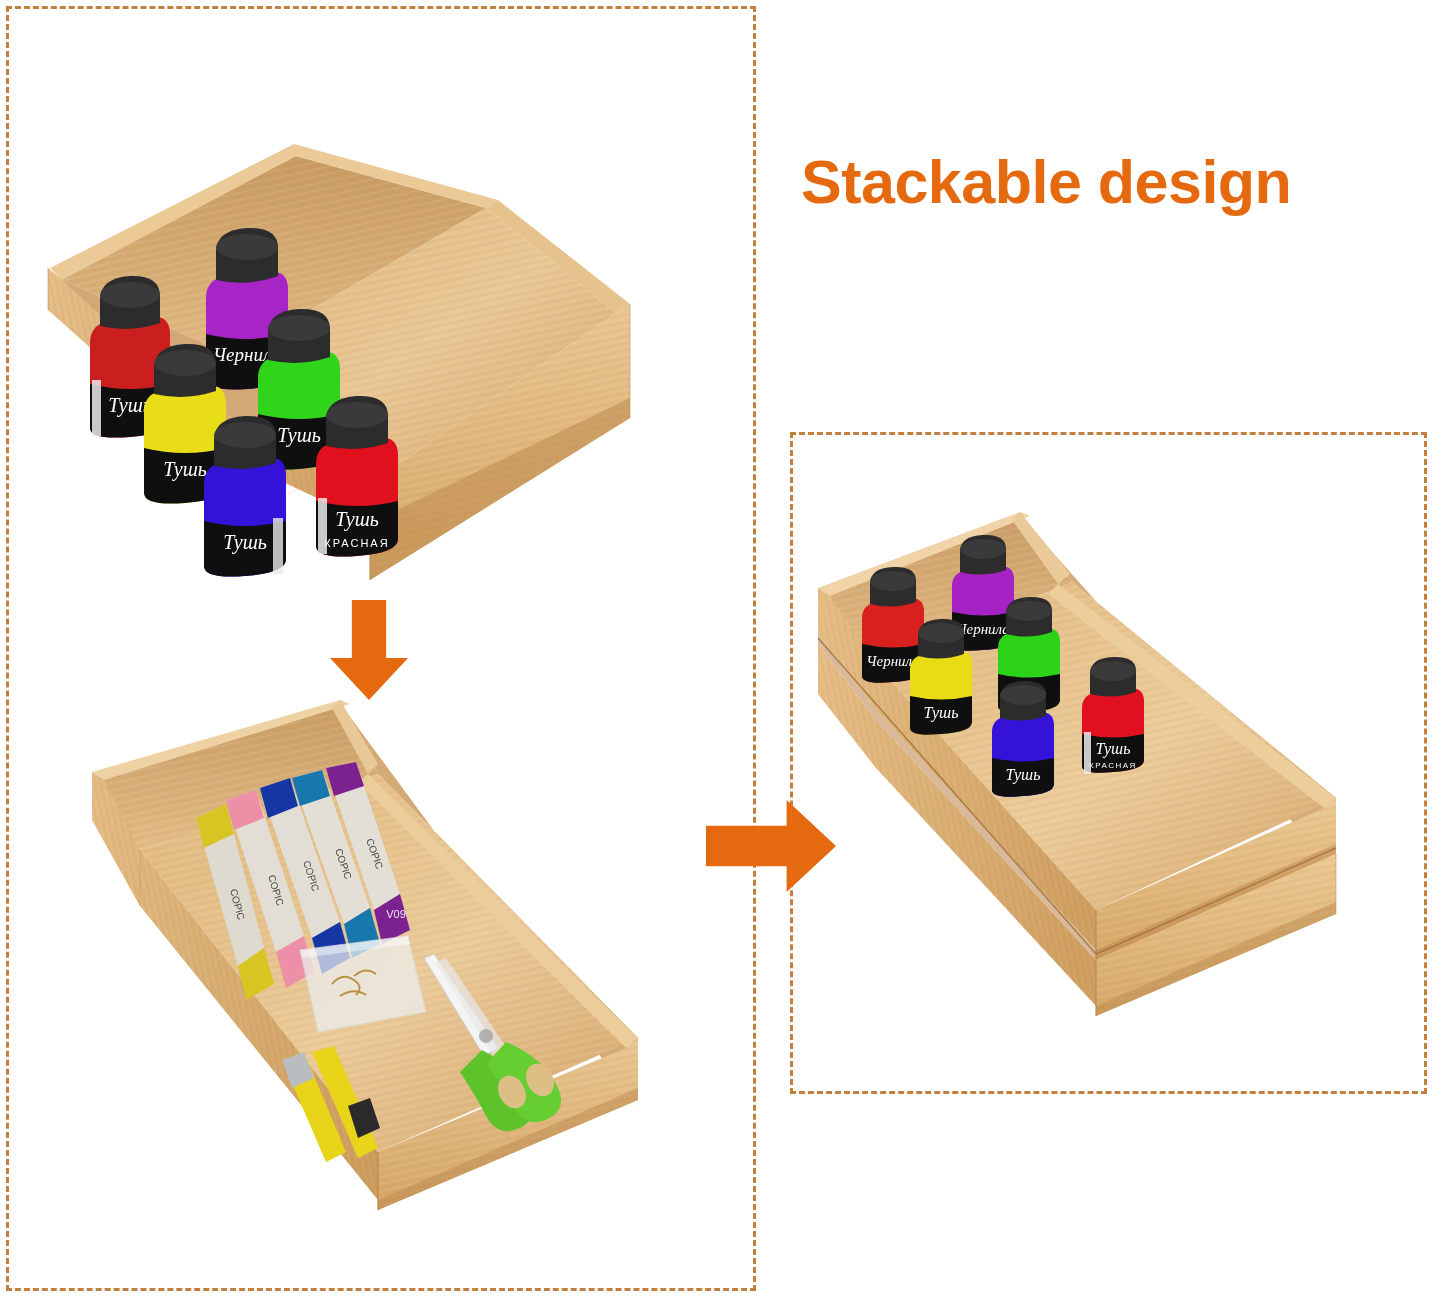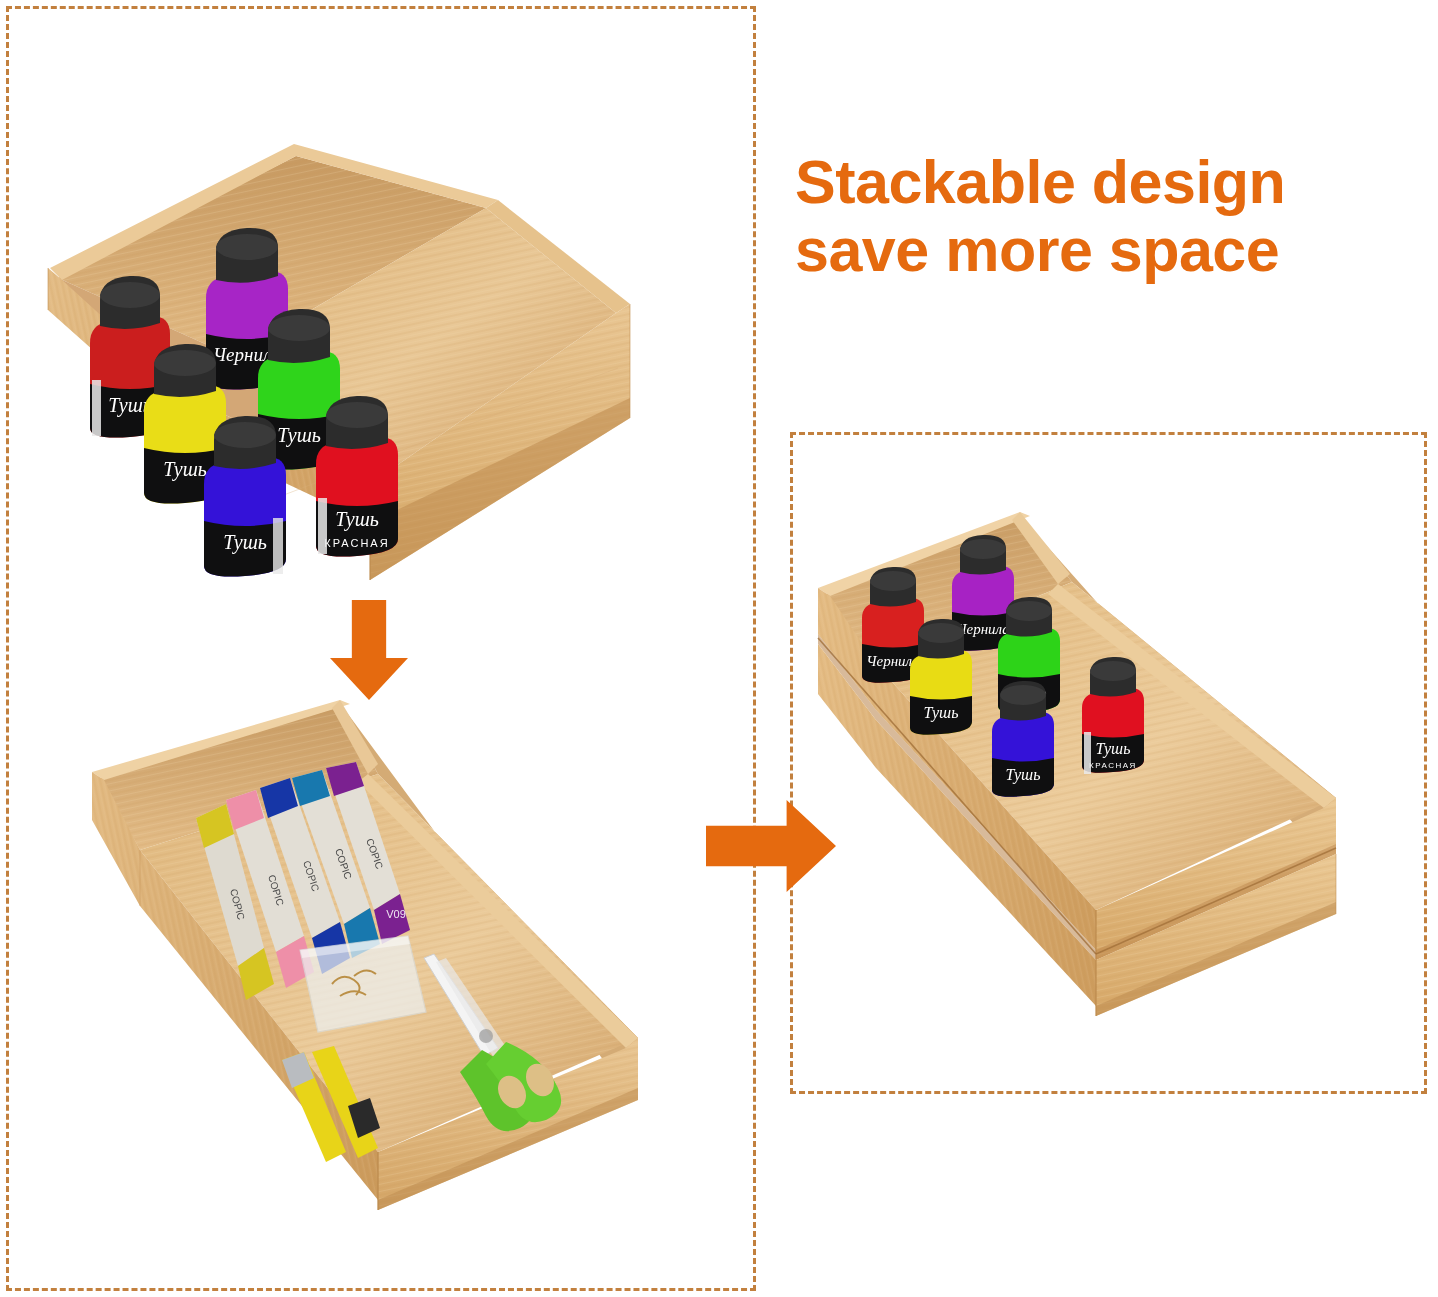--- a/index.html
+++ b/index.html
@@ -34,21 +34,21 @@
     left: 795px;
     top: 148px;
     width: 630px;
     color: #E56A0F;
     font-weight: bold;
     font-size: 61px;
     line-height: 1.12;
     letter-spacing: -0.5px;
     font-family: "Liberation Sans", sans-serif;
   }
-  #headline .line { display: block; white-space: nowrap; }
+  #headline .line { display: block; white-space: nowrap; margin-left: 6px; }
 
   
   .arrow {
     position: absolute;
     background: #E56A0F;
   }
   #arrow-down {
     left: 330px; top: 600px;
     width: 48px; height: 96px;
     clip-path: polygon(28% 0%, 72% 0%, 72% 58%, 100% 58%, 50% 100%, 0% 58%, 28% 58%);
@@ -70,21 +70,20 @@
 </head>
 <body>
 
 <div id="canvas">
 
   <div id="panel-left" class="dash-panel"></div>
   <div id="panel-right" class="dash-panel"></div>
 
   <div id="headline">
     <span class="line">Stackable design</span>
-    <span class="line">save more space</span>
   </div>
 
   <div class="tray" id="tray-top-left" style="left:18px; top:128px;">
     <svg width="640" height="470" viewBox="0 0 640 470">
       <defs>
         <linearGradient id="bamFaceA" x1="0" y1="0" x2="0" y2="1">
           <stop offset="0" stop-color="#E9C693"></stop>
             <stop offset="1" stop-color="#D6A868"></stop>
         </linearGradient>
         <linearGradient id="bamFaceB" x1="0" y1="0" x2="1" y2="0">

